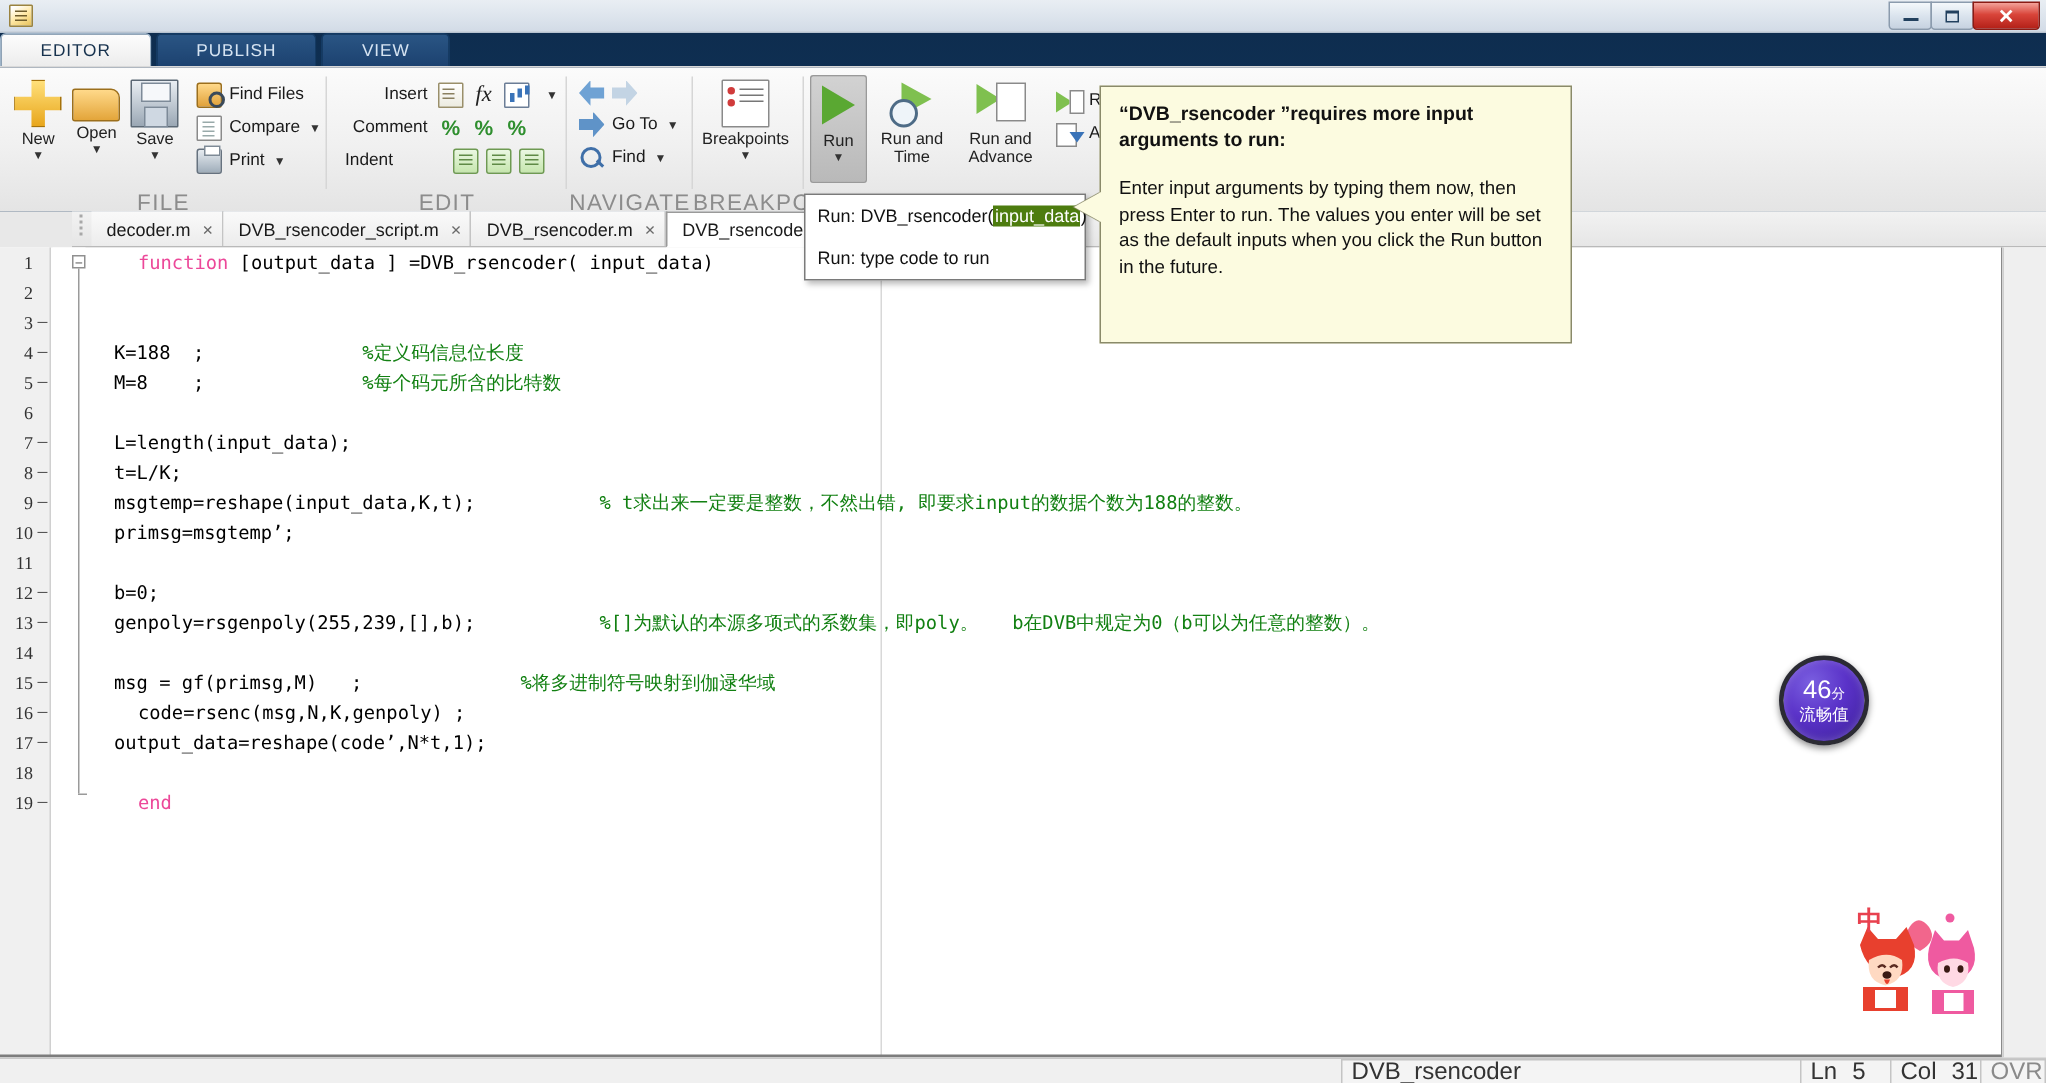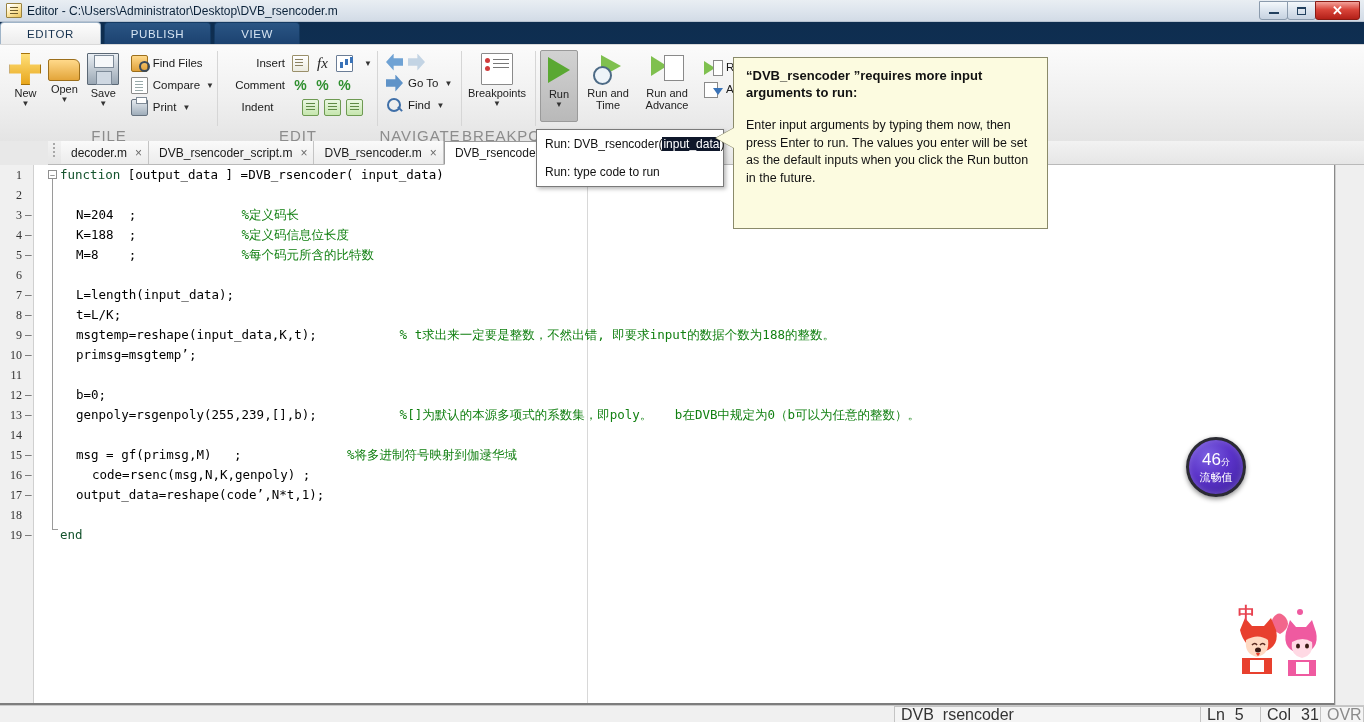--- a/index.html
+++ b/index.html
@@ -240,21 +240,21 @@
     font-family: "DejaVu Sans Mono", "Liberation Mono", monospace;
     font-size: 12.5px;
   }
   .cline { position: relative; height: 20px; line-height: 20px; white-space: pre; }
   .lnum {
     position: absolute; left: 0; width: 22px; text-align: right;
     font-family: "Liberation Serif", serif; font-size: 12px; color: #333;
   }
   .dash { position: absolute; left: 25px; color: #555; font-size: 11px; }
   .ctext { position: absolute; left: 60px; }
-  .kw { color: #14532d; }
+  .kw { color: #ec4899; margin-left: 32px; }
   .cm { color: #128012; }
   .pln { color: #000; }
   .foldbox {
     position: absolute; left: 48px; top: 5px; width: 9px; height: 9px;
     border: 1px solid #909090; background: #fff; font-size: 8px; line-height: 7px;
     text-align: center; color: #333; font-family: "Liberation Sans", sans-serif;
   }
   .foldline {
     position: absolute; left: 52px; top: 14px; width: 1px; background: #9a9a9a;
   }
@@ -278,21 +278,21 @@
   
   .runmenu {
     position: absolute; left: 536px; top: 129px; width: 188px; height: 58px;
     background: #fff; border: 1px solid #7a7a7a; z-index: 40;
     box-shadow: 2px 2px 4px rgba(0,0,0,.28);
   }
   .runmenu .mi {
     height: 28px; line-height: 28px; padding-left: 8px;
     font-size: 12px; color: #111; white-space: nowrap;
   }
-  .runmenu .mi .hl { background: #0f172a; color: #fff; padding: 0 1px; }
+  .runmenu .mi .hl { background: #4d7c0f; color: #fff; padding: 0 1px; }
   .runmenu .mi .ital { }
 
   
   .callout {
     position: absolute; left: 733px; top: 57px; width: 315px; height: 172px;
     background: #fcfbe0; border: 1px solid #8a8a6a; z-index: 50;
     padding: 9px 12px 0 12px;
   }
   .callout .c-title {
     font-size: 13px; font-weight: bold; color: #111; line-height: 17px;
@@ -347,21 +347,20 @@
   .sb-pair { display: inline-block; }
   .sb-pair .k { margin-right: 10px; }
 </style>
 </head>
 <body>
 
 <div id="app">
 
   <div class="titlebar">
     <div class="tb-icon"></div>
-    <div class="tb-title">Editor - C:\Users\Administrator\Desktop\DVB_rsencoder.m</div>
     <div class="win-btns">
       <div class="win-btn">
           <span class="glyph-min"></span>
         </div>
       <div class="win-btn">
           <span class="glyph-max"></span>
         </div>
       <div class="win-btn close">✕</div>
     </div>
   </div>
@@ -437,21 +436,21 @@
               <span class="sico i-chart"></span>
               <span class="scaret">▼</span>
             </div>
             <div class="smallrow">
               <span style="width:55px;text-align:right;margin-right:7px">Comment</span>
               <span class="sico i-pct">%</span>
               <span class="sico i-pct">%</span>
               <span class="sico i-pct">%</span>
             </div>
             <div class="smallrow">
-              <span style="width:55px;text-align:center;margin-right:17px">Indent</span>
+              <span style="width:55px;text-align:left;margin-right:17px">Indent</span>
               <span class="sico i-green"></span>
               <span class="sico i-green"></span>
               <span class="sico i-green"></span>
             </div>
           </div>
         </div>
         <div class="rgroup-label">EDIT</div>
       </div>
 
       <div class="rgroup" style="width:84px">
@@ -556,21 +555,21 @@
     </div>
     <div class="editor-bottom-line"></div>
 
     <div class="foldbox">–</div>
     <div class="foldline" style="height:350px"></div>
     <div class="foldend" style="top:364px"></div>
 
     <div class="codearea" id="codearea">
         <div class="cline"><span class="lnum">1</span><span class="ctext" style="left: 60px;"><span class="kw">function </span><span class="pln">[output_data ] =DVB_rsencoder( input_data)</span></span></div>
         <div class="cline"><span class="lnum">2</span><span class="ctext" style="left: 60px;"></span></div>
-        <div class="cline"><span class="lnum">3</span><span class="dash">–</span><span class="ctext" style="left: 76px;"><span class="pln">N=204  ;              </span><span class="cm">%定义码长</span></span></div>
+        <div class="cline"><span class="lnum">3</span><span class="dash">–</span></div>
         <div class="cline"><span class="lnum">4</span><span class="dash">–</span><span class="ctext" style="left: 76px;"><span class="pln">K=188  ;              </span><span class="cm">%定义码信息位长度</span></span></div>
         <div class="cline"><span class="lnum">5</span><span class="dash">–</span><span class="ctext" style="left: 76px;"><span class="pln">M=8    ;              </span><span class="cm">%每个码元所含的比特数</span></span></div>
         <div class="cline"><span class="lnum">6</span><span class="ctext" style="left: 76px;"></span></div>
         <div class="cline"><span class="lnum">7</span><span class="dash">–</span><span class="ctext" style="left: 76px;"><span class="pln">L=length(input_data);</span></span></div>
         <div class="cline"><span class="lnum">8</span><span class="dash">–</span><span class="ctext" style="left: 76px;"><span class="pln">t=L/K;</span></span></div>
         <div class="cline"><span class="lnum">9</span><span class="dash">–</span><span class="ctext" style="left: 76px;"><span class="pln">msgtemp=reshape(input_data,K,t);           </span><span class="cm">% t求出来一定要是整数，不然出错, 即要求input的数据个数为188的整数。</span></span></div>
         <div class="cline"><span class="lnum">10</span><span class="dash">–</span><span class="ctext" style="left: 76px;"><span class="pln">primsg=msgtemp’;</span></span></div>
         <div class="cline"><span class="lnum">11</span><span class="ctext" style="left: 76px;"></span></div>
         <div class="cline"><span class="lnum">12</span><span class="dash">–</span><span class="ctext" style="left: 76px;"><span class="pln">b=0;</span></span></div>
         <div class="cline"><span class="lnum">13</span><span class="dash">–</span><span class="ctext" style="left: 76px;"><span class="pln">genpoly=rsgenpoly(255,239,[],b);           </span><span class="cm">%[]为默认的本源多项式的系数集，即poly。   b在DVB中规定为0（b可以为任意的整数）。</span></span></div>

